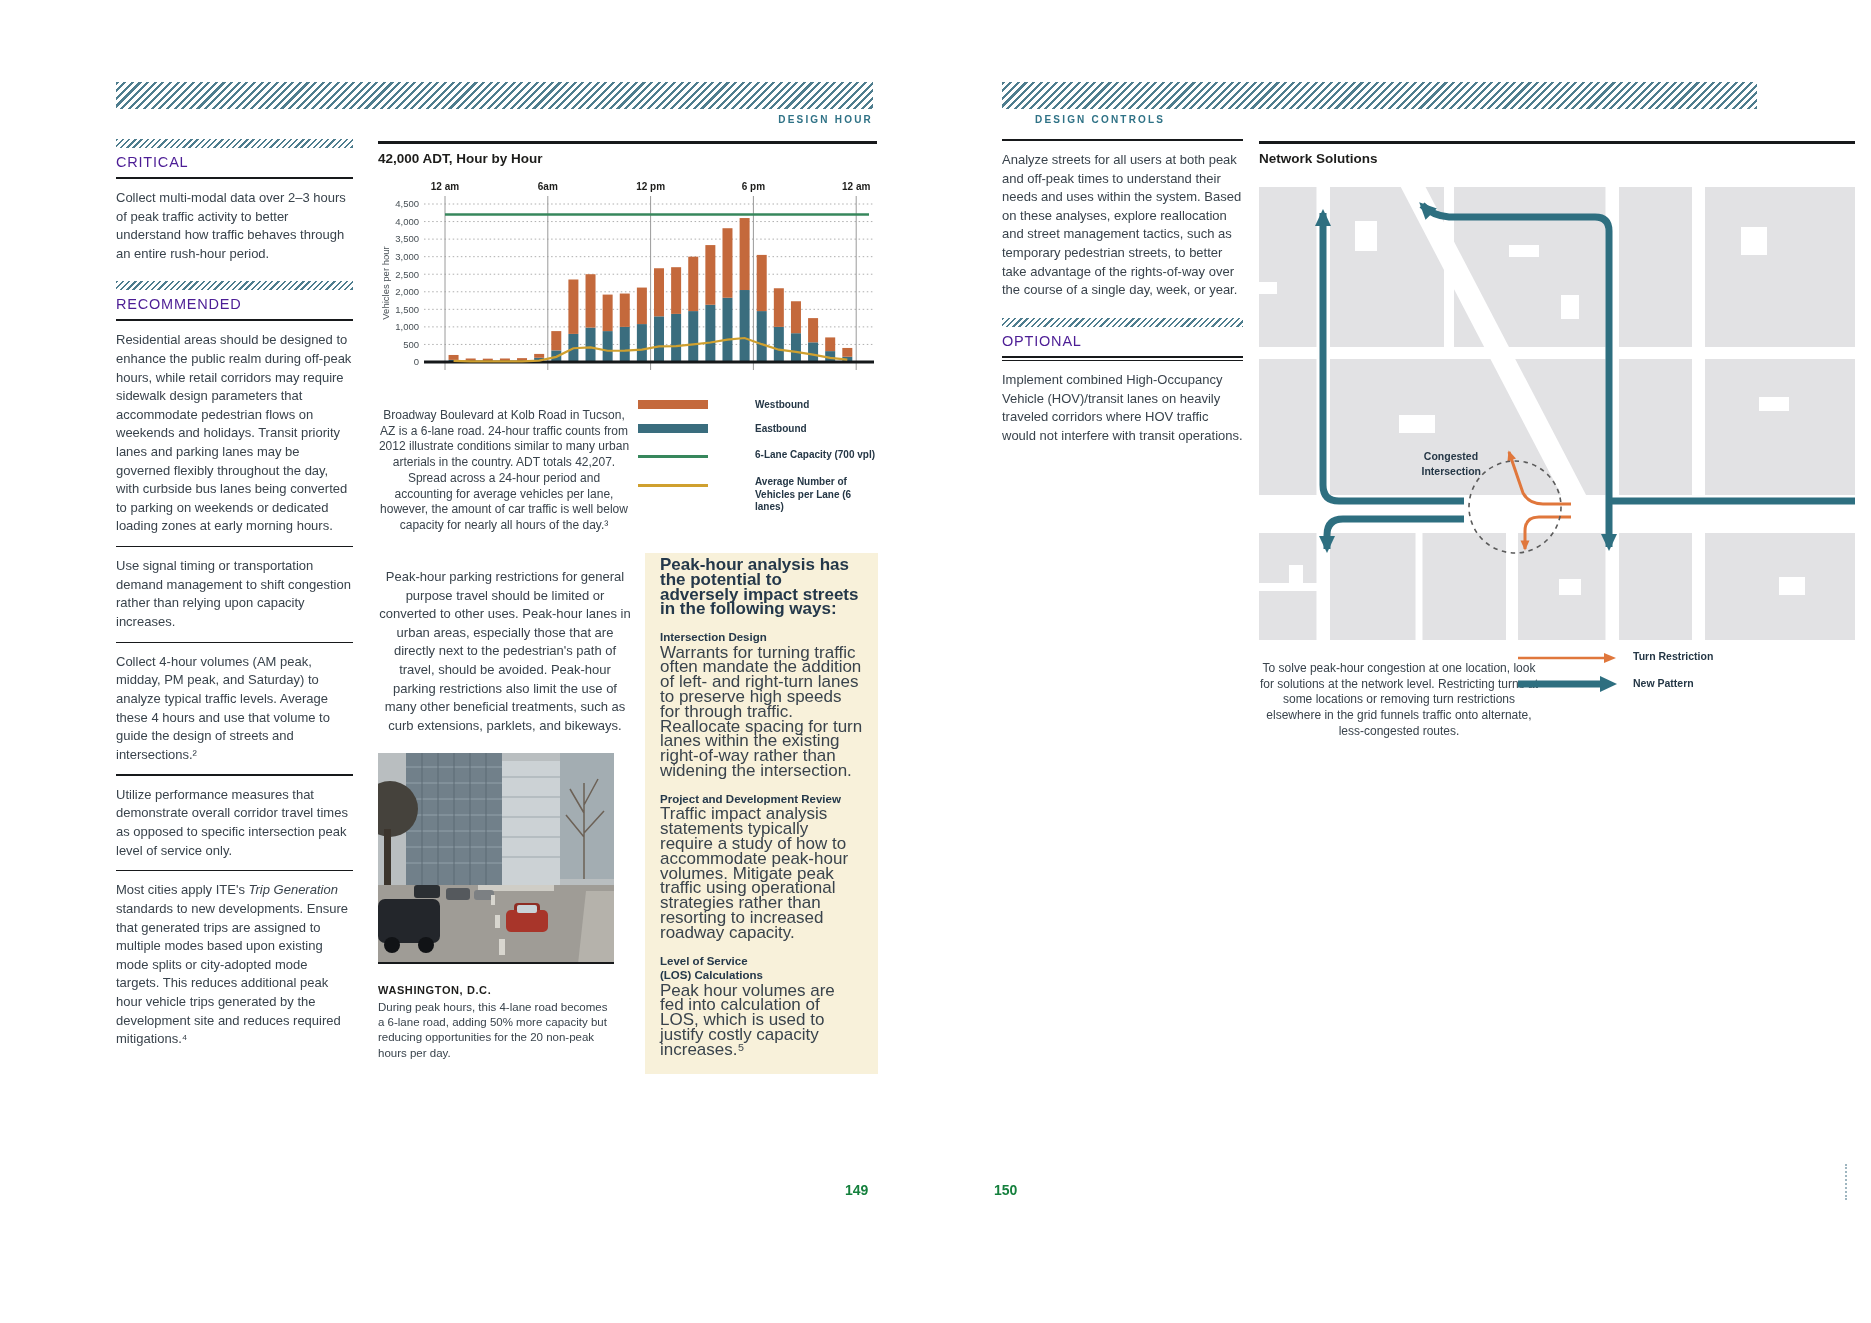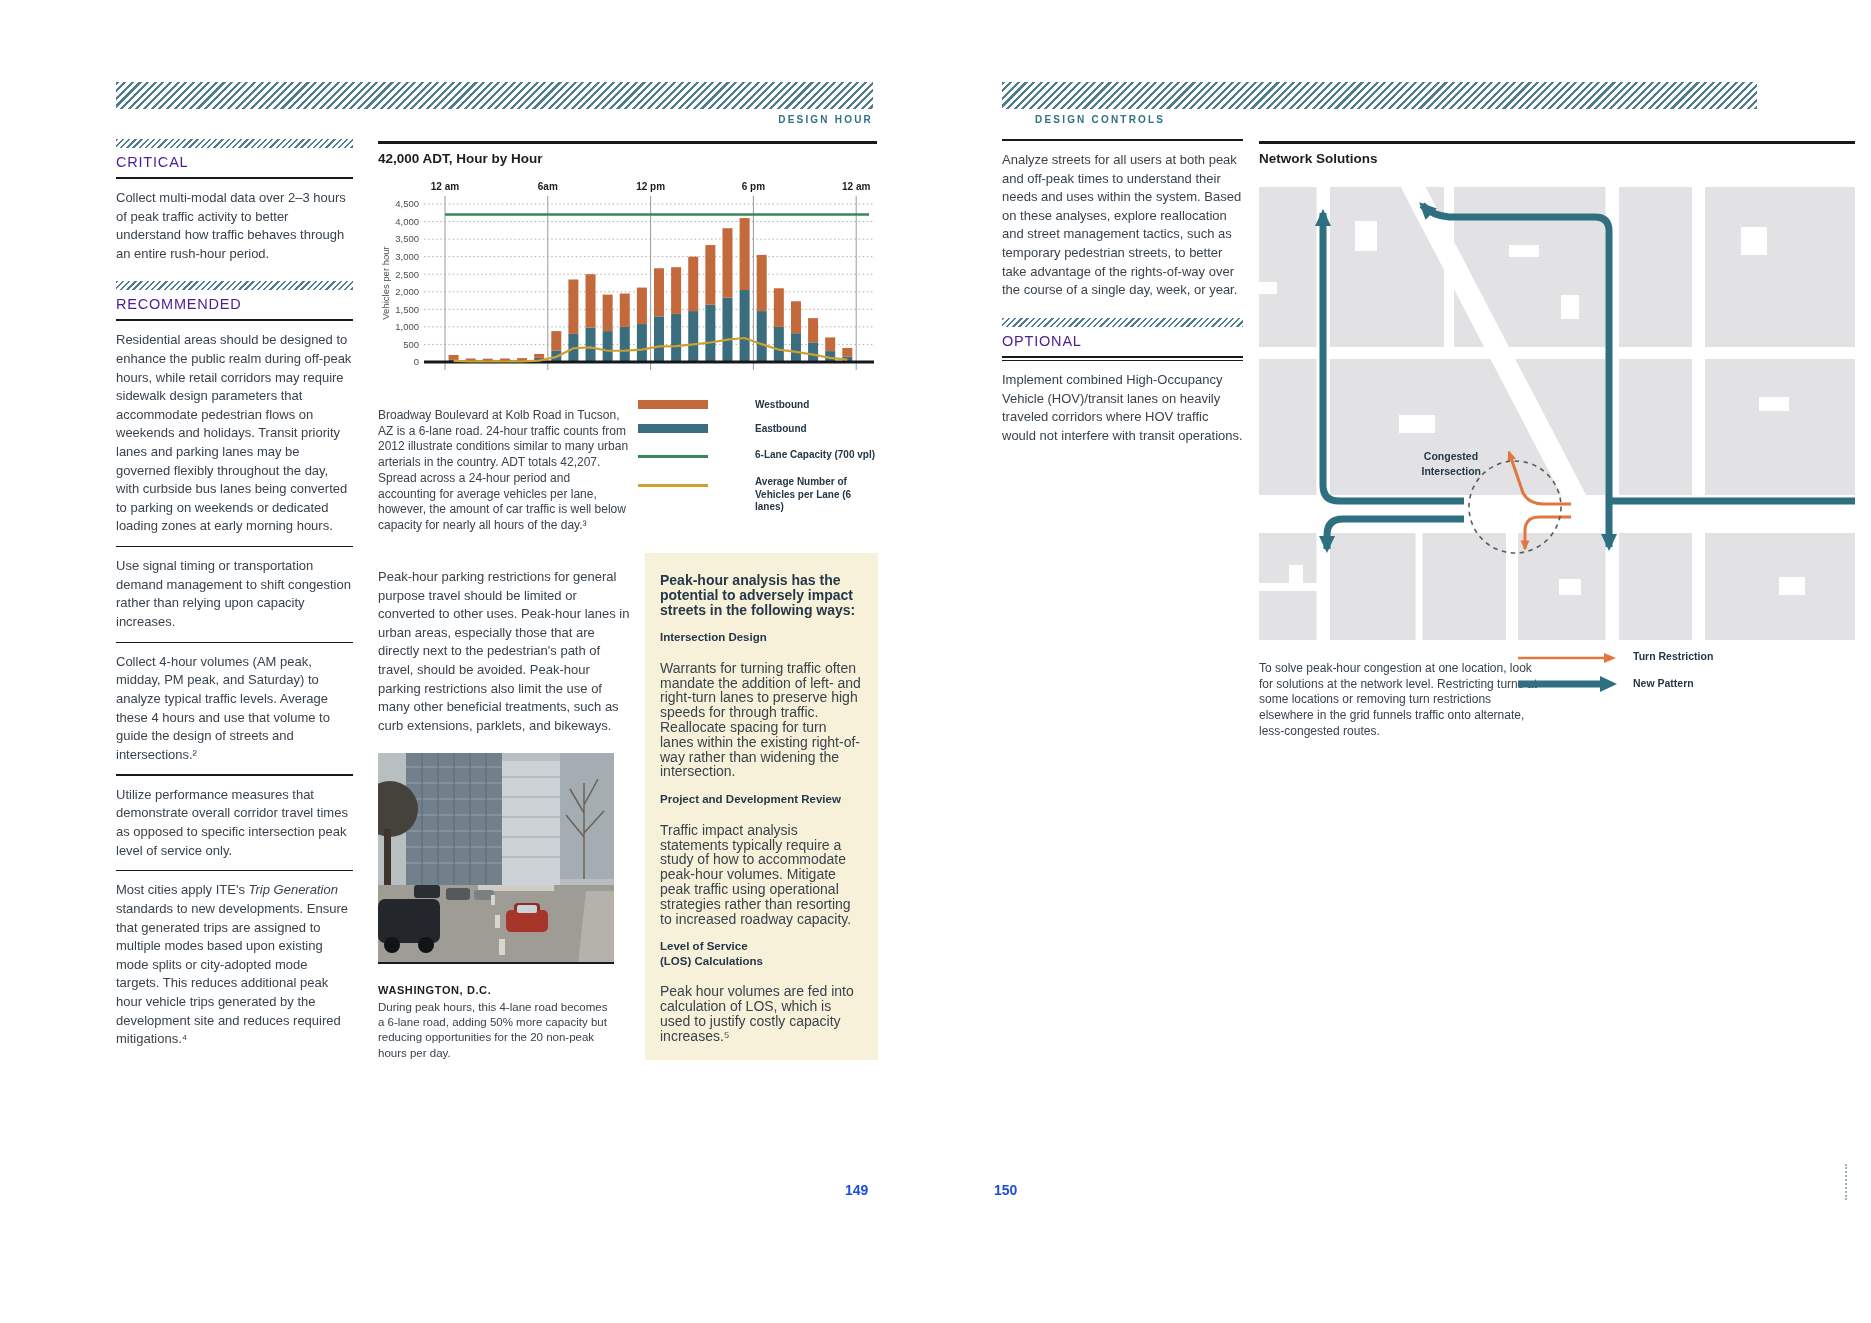--- a/index.html
+++ b/index.html
@@ -18,39 +18,39 @@
   .col{position:absolute;}
   .col h3{font-size:14.5px;font-weight:normal;letter-spacing:.8px;color:#4c1d95;margin:6px 0 7px;}
   .rule{height:2px;background:#17191b;}
   .para{font-size:13px;line-height:18.6px;margin:10px 0;}
   .sep{height:1.3px;background:#17191b;margin:2px 0;}
   
   .toprule{height:2.5px;background:#17191b;}
   .blocktitle{font-size:13.5px;font-weight:bold;color:#1d1d1b;margin:7px 0 0;}
   .xtick{font-family:"Liberation Sans",sans-serif;font-size:10px;font-weight:bold;fill:#1d1d1b;}
   .ytick{font-family:"Liberation Sans",sans-serif;font-size:9.5px;fill:#474f55;}
-  .capt{position:absolute;font-size:12px;line-height:15.7px;}
+  .capt{position:absolute;font-size:12px;line-height:15.7px;text-align:center;}
   
   .legend{position:absolute;}
   .leg-sw{position:absolute;left:0;width:70px;}
   .leg-label{position:absolute;left:117px;width:122px;font-size:10px;font-weight:bold;
              color:#253746;line-height:12.5px;}
   
   .box{position:absolute;background:#f8f1da;padding:4px 15px 16px;box-sizing:border-box;}
   .box-intro{font-size:11.5px;line-height:15px;font-weight:bold;color:#24384a;margin:24px 0 10px;}
   .box h4{font-size:11.5px;line-height:14.5px;color:#24384a;margin:13px 0 0;white-space:pre-line;}
-  .box p{font-size:14px;line-height:14.8px;margin:16px 0 0;}
+  .box p{font-size:17px;line-height:14.8px;margin:1px 0 0;}
   
   .photocap{position:absolute;border-top:2px solid #17191b;}
   .photocap h5{font-size:11px;letter-spacing:.6px;color:#1d1d1b;margin:20px 0 4px;}
   .photocap p{font-size:11.5px;line-height:15.2px;margin:0;}
   
   .maplabel{font-family:"Liberation Sans",sans-serif;font-size:10.5px;font-weight:bold;fill:#253746;}
   .maplegend-label{position:absolute;font-size:10.5px;font-weight:bold;color:#253746;}
-  .pagenum{position:absolute;font-weight:bold;font-size:14px;color:#1d4ed8;}
+  .pagenum{position:absolute;font-weight:bold;font-size:14px;color:#15803d;}
   .dotmark{position:absolute;border-left:2px dotted #9fb6c0;height:36px;width:0;}
   em{font-style:italic;}
 </style>
 </head>
 <body>
 
 <div class="canvas">
 
   <div class="band" style="left:116px;top:82px;width:757px;"></div>
   <div class="runhead right" style="left:116px;top:114px;width:757px;">DESIGN HOUR</div>

